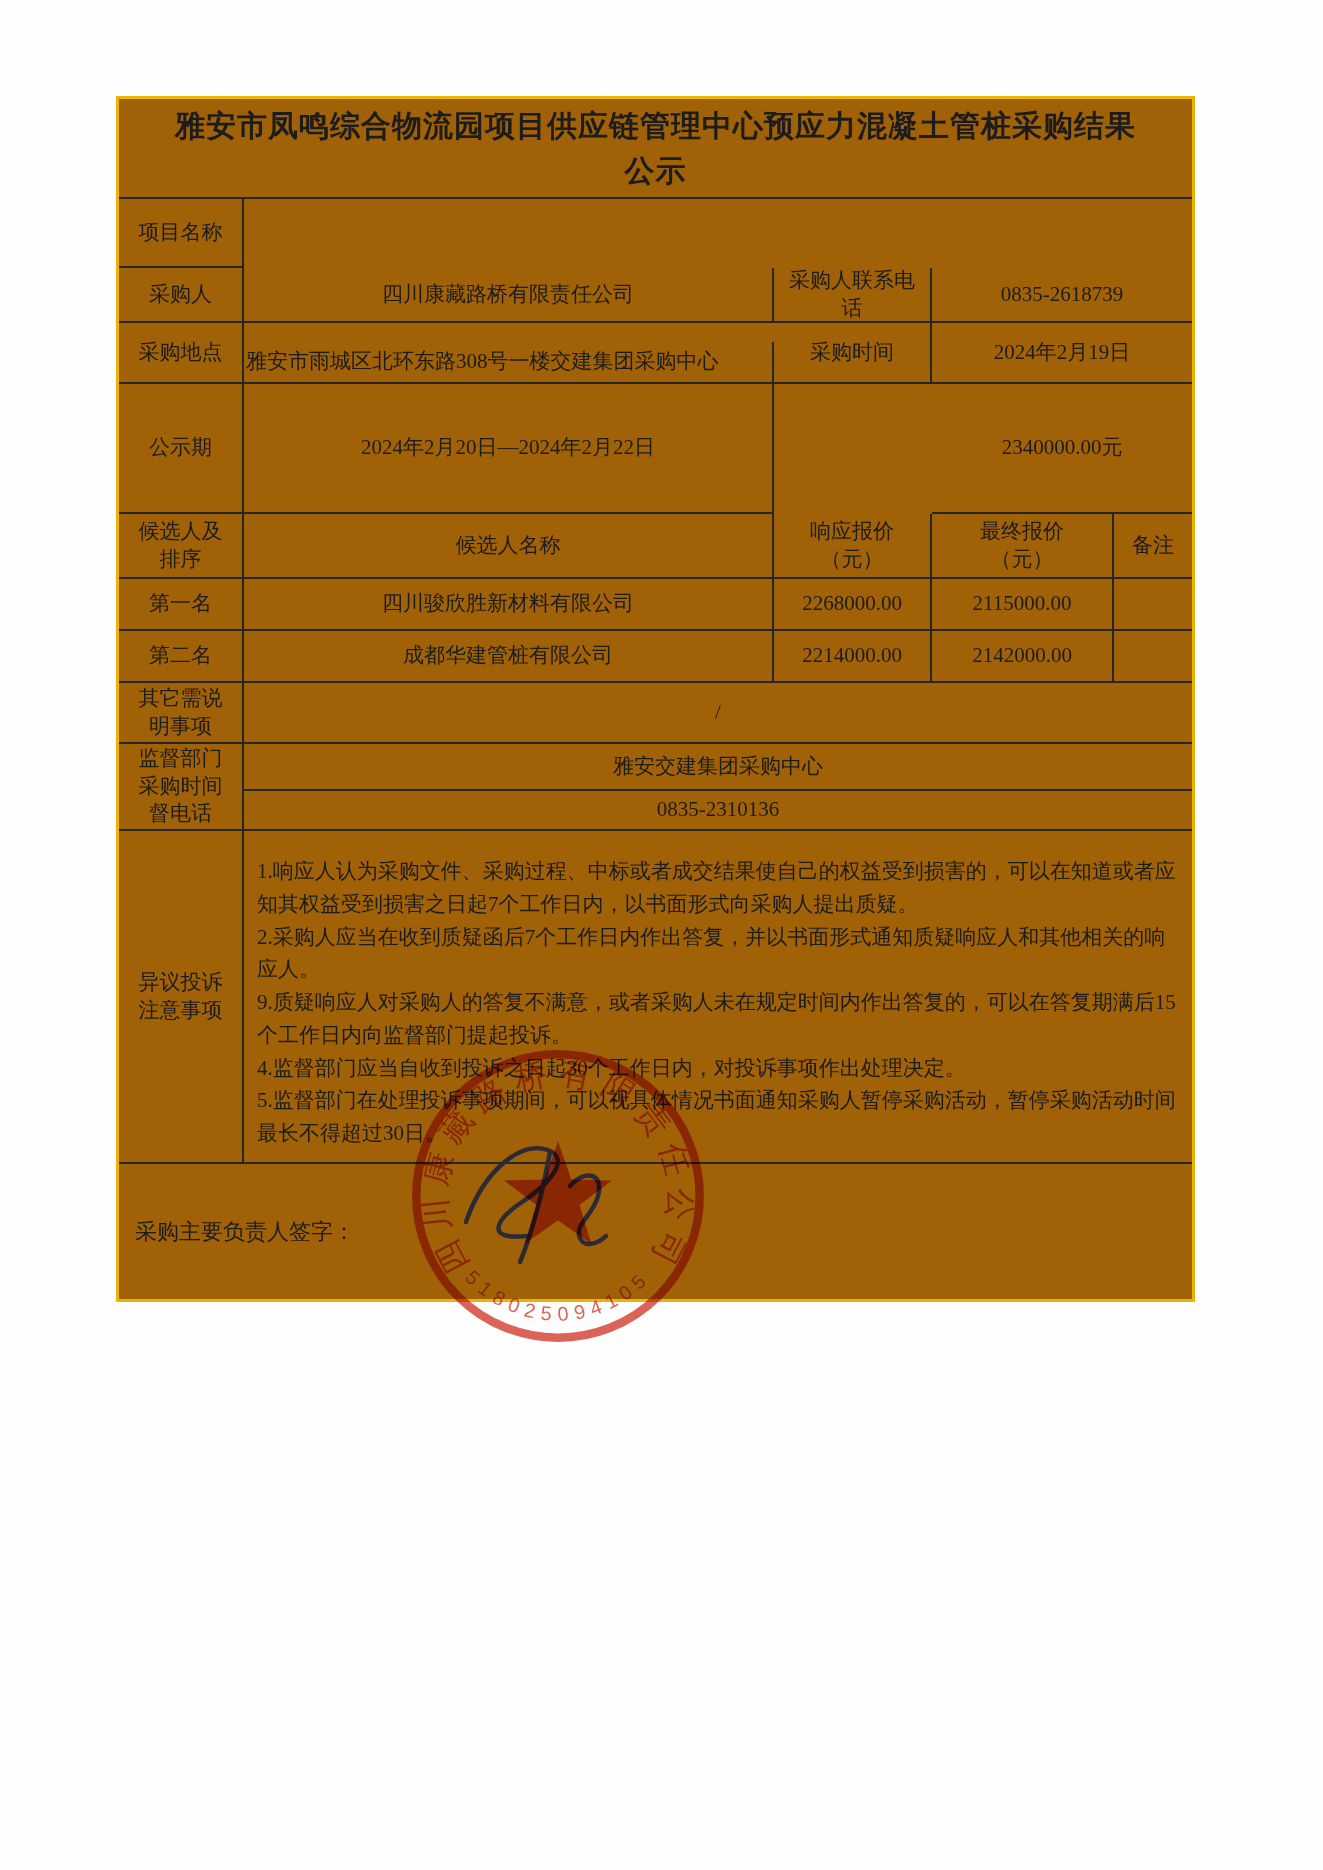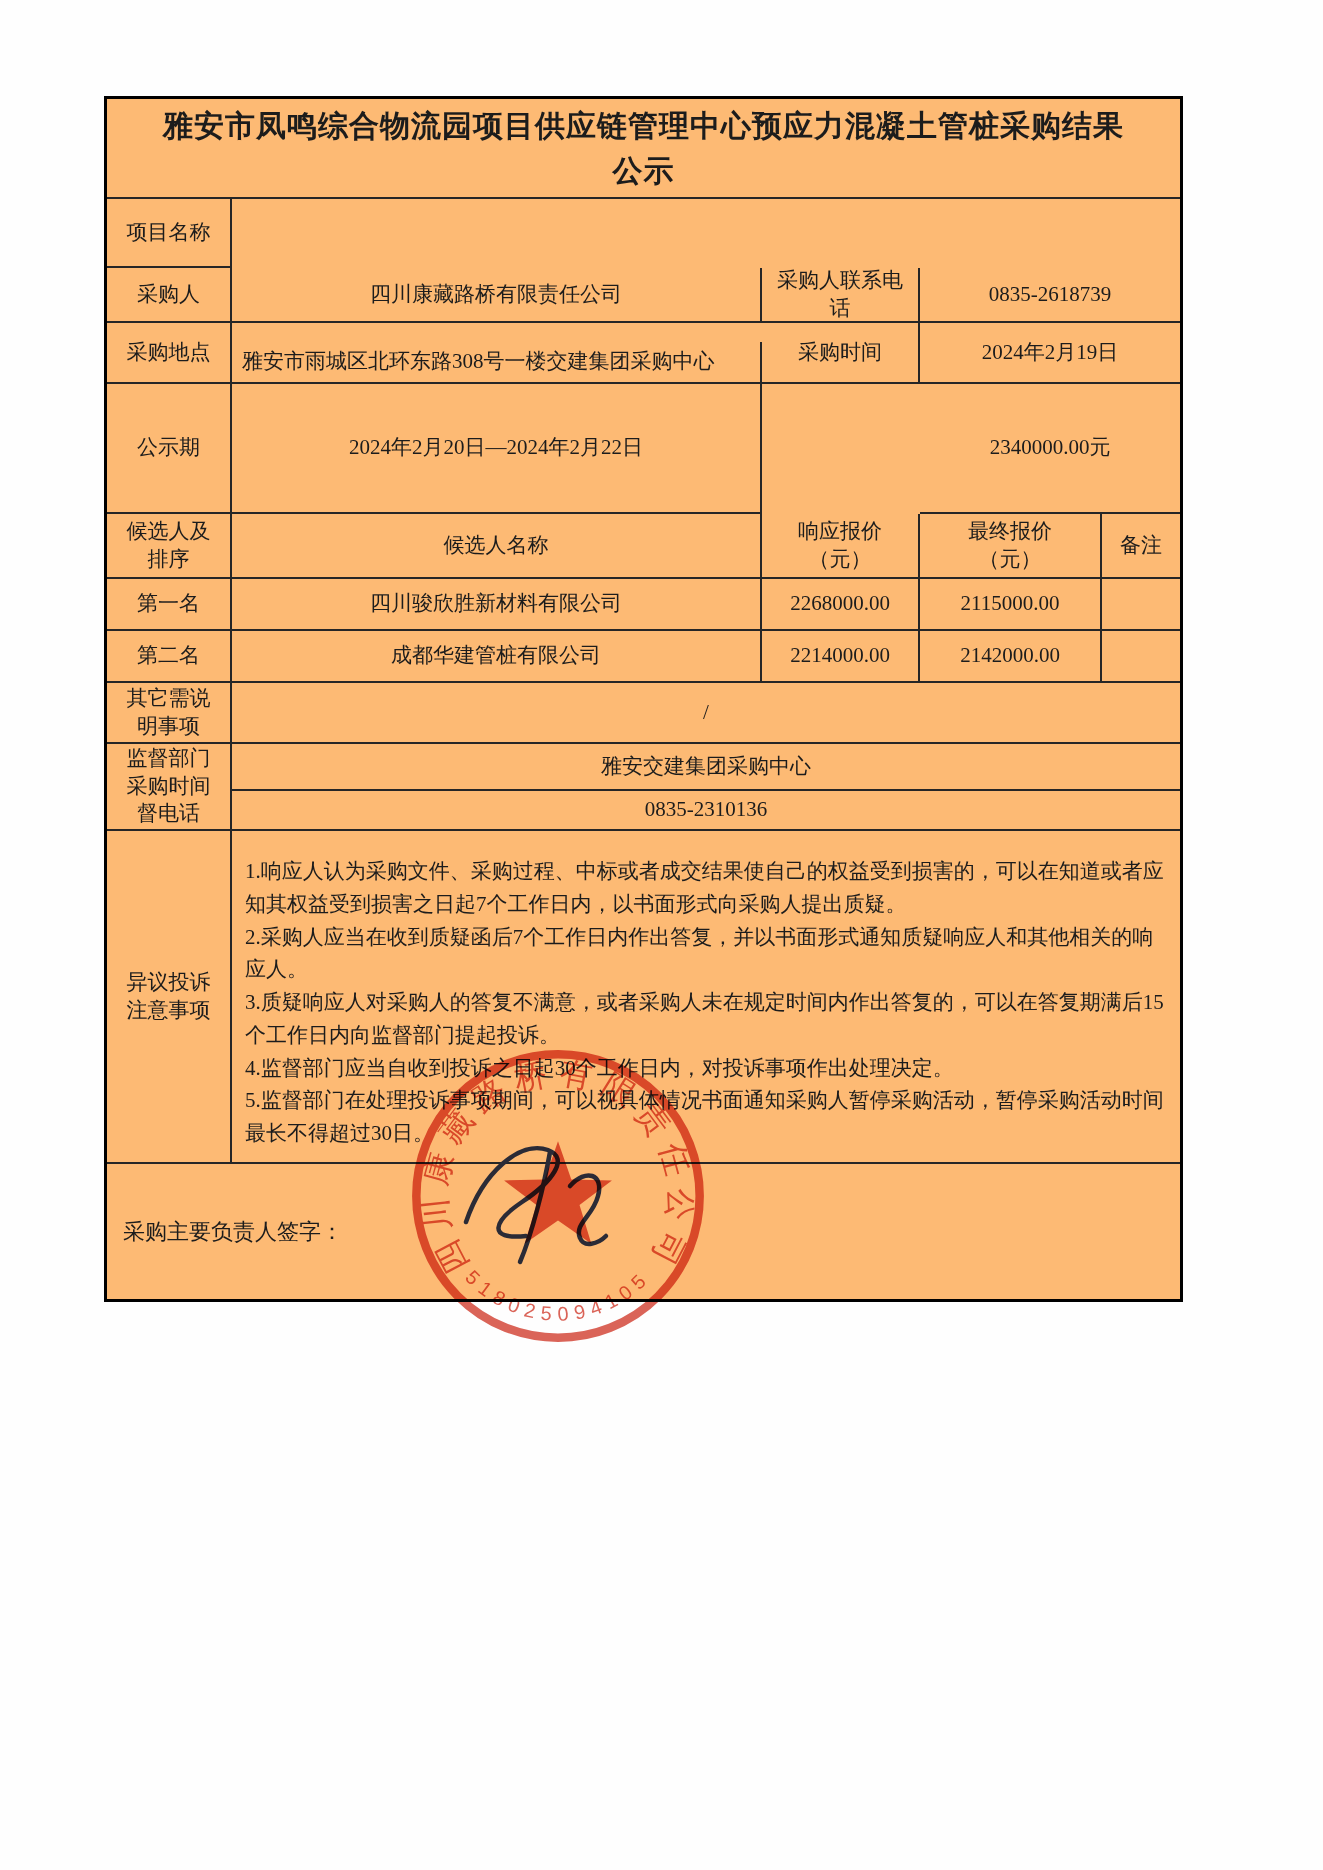--- a/index.html
+++ b/index.html
@@ -4,39 +4,39 @@
 <style>
   * { margin:0; padding:0; box-sizing:border-box; }
   html,body { background:#ffffff; }
   body {
     width:1323px; height:1870px; position:relative;
     font-family:"Liberation Serif", serif;
     color:#1c1c1c;
   }
   .sheet { position:absolute; inset:0; background:#fefefe; overflow:hidden; }
   .doc-table {
-    position:absolute; left:104px; top:96px;
+    position:absolute; left:116px; top:96px;
     display:grid;
     grid-template-columns:125px 530px 158px 182px 78px;
     grid-template-rows:100px 69px 55px 61px 130px 65px 52px 52px 61px 47px 40px 333px 135px;
-    border:3px solid #000000; background:#fdba74;
+    border:3px solid #eab308; background:#a16207;
   }
   .cell {
     border-right:2px solid #262626; border-bottom:2px solid #262626;
     display:flex; align-items:center; justify-content:center;
     font-size:21px; text-align:center; line-height:1.32; padding:2px 6px;
   }
   .ec { border-right:none; }
   .er { border-bottom:none; }
   .pre { white-space:pre-line; }
   .title-cell {
     grid-column:1/6; font-size:30px; font-weight:bold;
     line-height:1.5; letter-spacing:1px; white-space:pre-line;
   }
-  .left { justify-content:flex-start; text-align:left; padding:2px 10px;margin-top:19px; }
+  .left { justify-content:flex-start; text-align:left; padding:2px 2px;margin-top:19px; }
   .obj-text {
     flex-direction:column; align-items:stretch; justify-content:flex-start;
     text-align:left; padding:24px 10px 8px 13px; line-height:1.56; font-size:21px;
   }
   .obj-text p { margin:0; }
   .sign-row { grid-column:1/6; justify-content:flex-start; padding-left:16px; font-size:22px; }
   .stamp {
     position:absolute; left:388px; top:1026px; width:340px; height:340px;
     opacity:.85; mix-blend-mode:multiply; pointer-events:none;
   }
@@ -97,21 +97,21 @@
 采购时间
 督电话</div>
     <div class="cell ec" style="grid-row:10; grid-column:2/6">雅安交建集团采购中心</div>
     <div class="cell ec" style="grid-row:11; grid-column:2/6">0835-2310136</div>
 
     <div class="cell pre" style="grid-row:12; grid-column:1">异议投诉
 注意事项</div>
     <div class="cell obj-text ec" style="grid-row:12; grid-column:2/6">
       <p>1.响应人认为采购文件、采购过程、中标或者成交结果使自己的权益受到损害的，可以在知道或者应知其权益受到损害之日起7个工作日内，以书面形式向采购人提出质疑。</p>
       <p>2.采购人应当在收到质疑函后7个工作日内作出答复，并以书面形式通知质疑响应人和其他相关的响应人。</p>
-      <p>3.质疑响应人对采购人的答复不满意，或者采购人未在规定时间内作出答复的，可以在答复期满后15个工作日内向监督部门提起投诉。</p>
+      <p>9.质疑响应人对采购人的答复不满意，或者采购人未在规定时间内作出答复的，可以在答复期满后15个工作日内向监督部门提起投诉。</p>
       <p>4.监督部门应当自收到投诉之日起30个工作日内，对投诉事项作出处理决定。</p>
       <p>5.监督部门在处理投诉事项期间，可以视具体情况书面通知采购人暂停采购活动，暂停采购活动时间最长不得超过30日。</p>
     </div>
 
     <div class="cell sign-row ec er" style="grid-row:13">
       <span>采购主要负责人签字：</span>
     </div>
   </div>
 
   <svg class="signature" viewBox="0 0 210 160">

